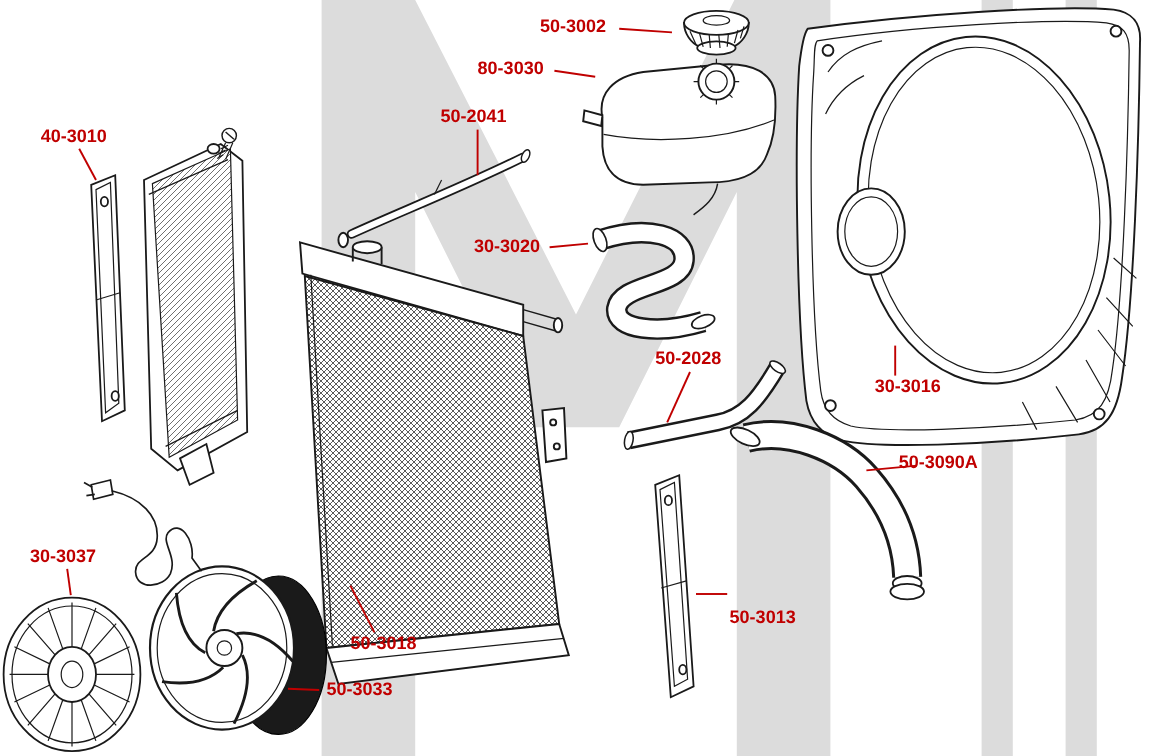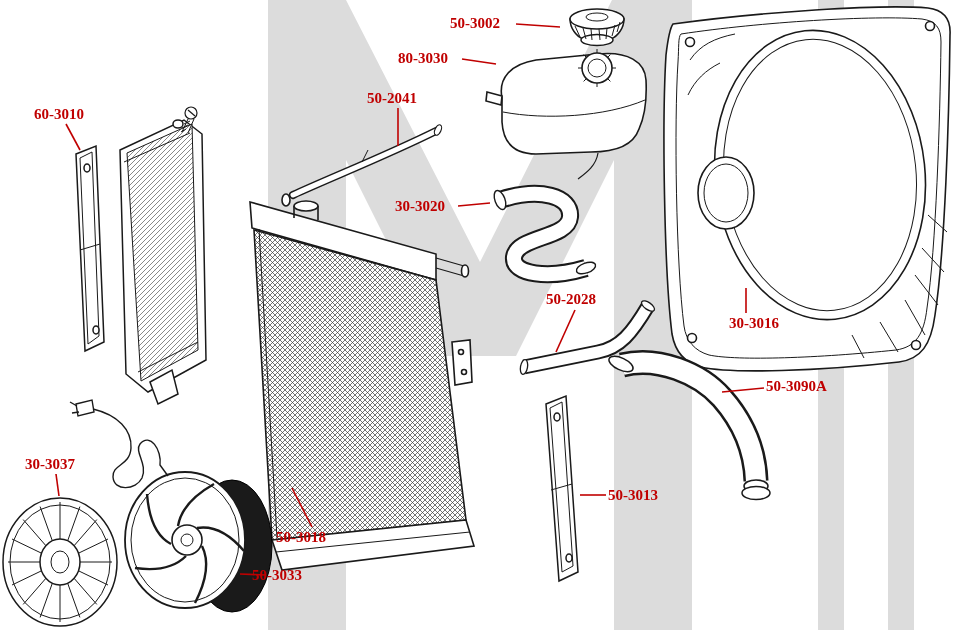--- a/index.html
+++ b/index.html
@@ -1,21 +1,21 @@
 <!DOCTYPE html>
 <html style="--label-color: #c00000;"><head>
 <meta charset="utf-8">
 <style>
   html,body{margin:0;padding:0;background:#ffffff;}
   .stage{
     position:relative;
     width:963px;height:630px;
     background:#ffffff;
     overflow:hidden;
-    font-family:Liberation Serif, serif;
+    font-family:Liberation Sans, sans-serif;
   }
   .stage svg{position:absolute;left:0;top:0;}
   .label{
     position:absolute;
     color:var(--label-color,#c00000);
     font-weight:700;
     font-size:15px;
     line-height:16px;
     white-space:nowrap;
     cursor:pointer;
@@ -202,22 +202,22 @@
     <line x1="606" y1="495" x2="580" y2="495"></line>
     <line x1="56" y1="474" x2="59" y2="496"></line>
     <line x1="312" y1="527" x2="292" y2="488"></line>
     <line x1="266" y1="575" x2="240" y2="574"></line>
   </g>
 </svg>
 
   <div class="label" style="left:450px;top:15px">50-3002</div>
   <div class="label" style="left:398px;top:50px">80-3030</div>
   <div class="label" style="left:367px;top:90px">50-2041</div>
-  <div class="label" style="left:34px;top:106px">60-3010</div>
+  <div class="label" style="left:34px;top:106px">40-3010</div>
   <div class="label" style="left:395px;top:198px">30-3020</div>
   <div class="label" style="left:546px;top:291px">50-2028</div>
   <div class="label" style="left:729px;top:315px">30-3016</div>
-  <div class="label" style="left:766px;top:378px">50-3090A</div>
-  <div class="label" style="left:608px;top:487px">50-3013</div>
+  <div class="label" style="left:749px;top:378px">50-3090A</div>
+  <div class="label" style="left:608px;top:507px">50-3013</div>
   <div class="label" style="left:25px;top:456px">30-3037</div>
-  <div class="label" style="left:276px;top:529px">50-3018</div>
-  <div class="label" style="left:252px;top:567px">50-3033</div>
+  <div class="label" style="left:292px;top:529px">50-3018</div>
+  <div class="label" style="left:272px;top:567px">50-3033</div>
 </div>
 
 </body></html>

